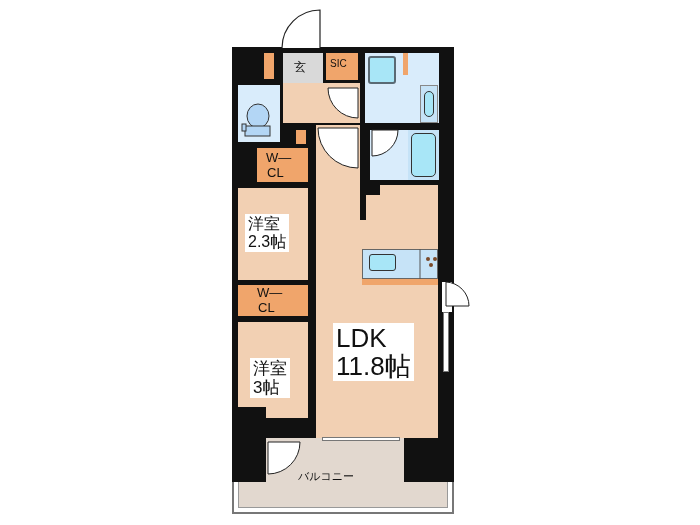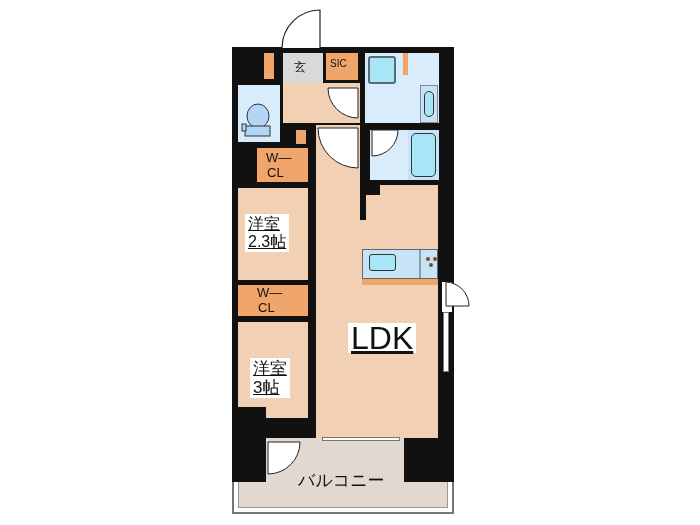--- a/index.html
+++ b/index.html
@@ -6,21 +6,21 @@
   body{width:700px;height:525px;position:relative;overflow:hidden;font-family:"Liberation Sans","DejaVu Sans",sans-serif;}
   .abs{position:absolute;box-sizing:border-box;}
   .wall{background:#111111;}
   .room{background:#f2d0b3;}
   .wet{background:#d9ecfb;}
   .storage{background:#f0a56b;}
   .entry{background:#d9d9d9;}
   .balcony{background:#e2d8cf;}
   .white{background:#ffffff;}
   .lbl{position:absolute;color:#111;text-align:left;white-space:nowrap;}
-  .lblbg{background:#ffffff;padding:1px 3px;text-decoration:underline;}
+  .lblbg{background:#ffffff;padding:1px 3px;}
   svg{position:absolute;overflow:visible;}
 </style>
 </head>
 <body>
 
 <div class="abs" style="left:0;top:0;width:700px;height:525px;">
 
   <div class="abs wall" style="left:232px;top:47px;width:222px;height:437px;"></div>
 
   <div class="abs" style="left:232px;top:440px;width:222px;height:74px;border:2px solid #777;border-top:none;background:#fff;"></div>
@@ -106,20 +106,21 @@
     <circle cx="11" cy="13" r="2" fill="#7a4a2a"></circle>
   </svg>
   <div class="abs storage" style="left:362px;top:279px;width:76px;height:6px;"></div>
 
   <div class="abs white" style="left:442px;top:282px;width:10px;height:30px;"></div>
   <svg style="left:445px;top:282px;" width="30" height="28">
     <path d="M1 24 L1 0 A24 24 0 0 1 24 24 Z" fill="#fff" stroke="#222" stroke-width="1"></path>
   </svg>
   <div class="abs white" style="left:443px;top:312px;width:6px;height:60px;border:1px solid #777;"></div>
 
-  <div class="lbl lblbg" style="left:333px;top:323px;font-size:32px;line-height:28px;margin-left:15px;">
+  <div class="lbl lblbg" style="left:333px;top:323px;font-size:26px;line-height:28px;">
     <div>LDK</div>
+    <div>11.8帖</div>
   </div>
 
   <div class="abs white" style="left:322px;top:437px;width:78px;height:4px;border:1px solid #777;"></div>
 
-  <span class="lbl" style="left:298px;top:469px;font-size:17px;">バルコニー</span>
+  <span class="lbl" style="left:298px;top:469px;font-size:11px;">バルコニー</span>
 </div>
 
 </body></html>

